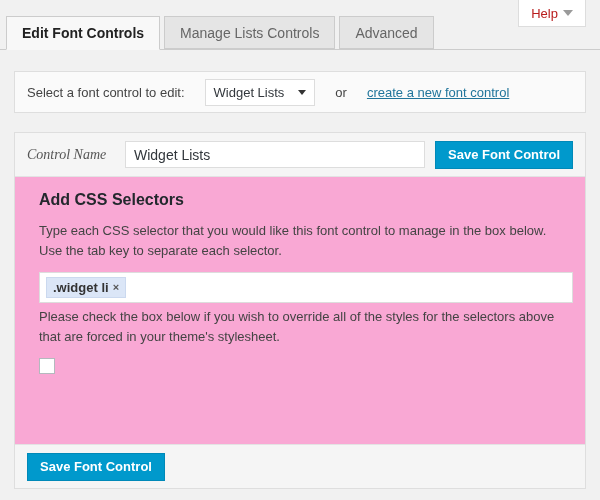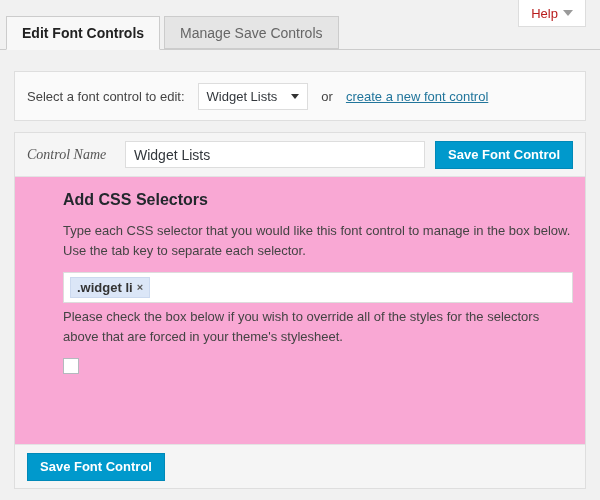--- a/index.html
+++ b/index.html
@@ -90,25 +90,25 @@
     left: 14px;
     right: 14px;
     background: #fafafa;
     border: 1px solid #dedede;
     box-sizing: border-box;
   }
 
   
   .select-panel {
     top: 71px;
-    height: 50px;
+    height: 42px;
     display: flex;
     align-items: center;
     padding: 0 12px;
-    gap: 13px;
+    gap: 20px;
   }
   .select-label {
     font-size: 13px;
     color: #444;
   }
   .select-box {
     height: 27px;
     min-width: 100px;
     background: #fff;
     border: 1px solid #ddd;
@@ -201,21 +201,20 @@
     cursor: pointer;
     line-height: 26px;
     white-space: nowrap;
   }
 
   .form-body {
     flex: 1;
     padding: 14px 12px 0 24px;
     box-sizing: border-box;
     overflow: hidden;
-    margin-left: 24px;
   }
   .section-title {
     font-size: 16px;
     font-weight: bold;
     color: #23282d;
     margin: 0 0 12px 0;
   }
   .section-title.second { margin-top: 22px; }
   .desc {
     font-size: 13px;
@@ -283,21 +282,24 @@
 <div class="help-wrap">
   <span class="help-label">Help</span>
   <span class="caret-down"></span>
 </div>
 
 <div class="tabs">
   <div class="tab active">
     <span>Edit Font Controls</span>
   </div>
   <div class="tab">
-    <span>Manage Save Controls</span>
+    <span>Manage Lists Controls</span>
+  </div>
+  <div class="tab">
+    <span>Advanced</span>
   </div>
 </div>
 
 <div class="panel select-panel">
   <span class="select-label">Select a font control to edit:</span>
   <div class="select-box">
     <span class="sel-val">Widget Lists</span>
     <span class="caret-sm"></span>
   </div>
   <span class="or-text">or</span>

